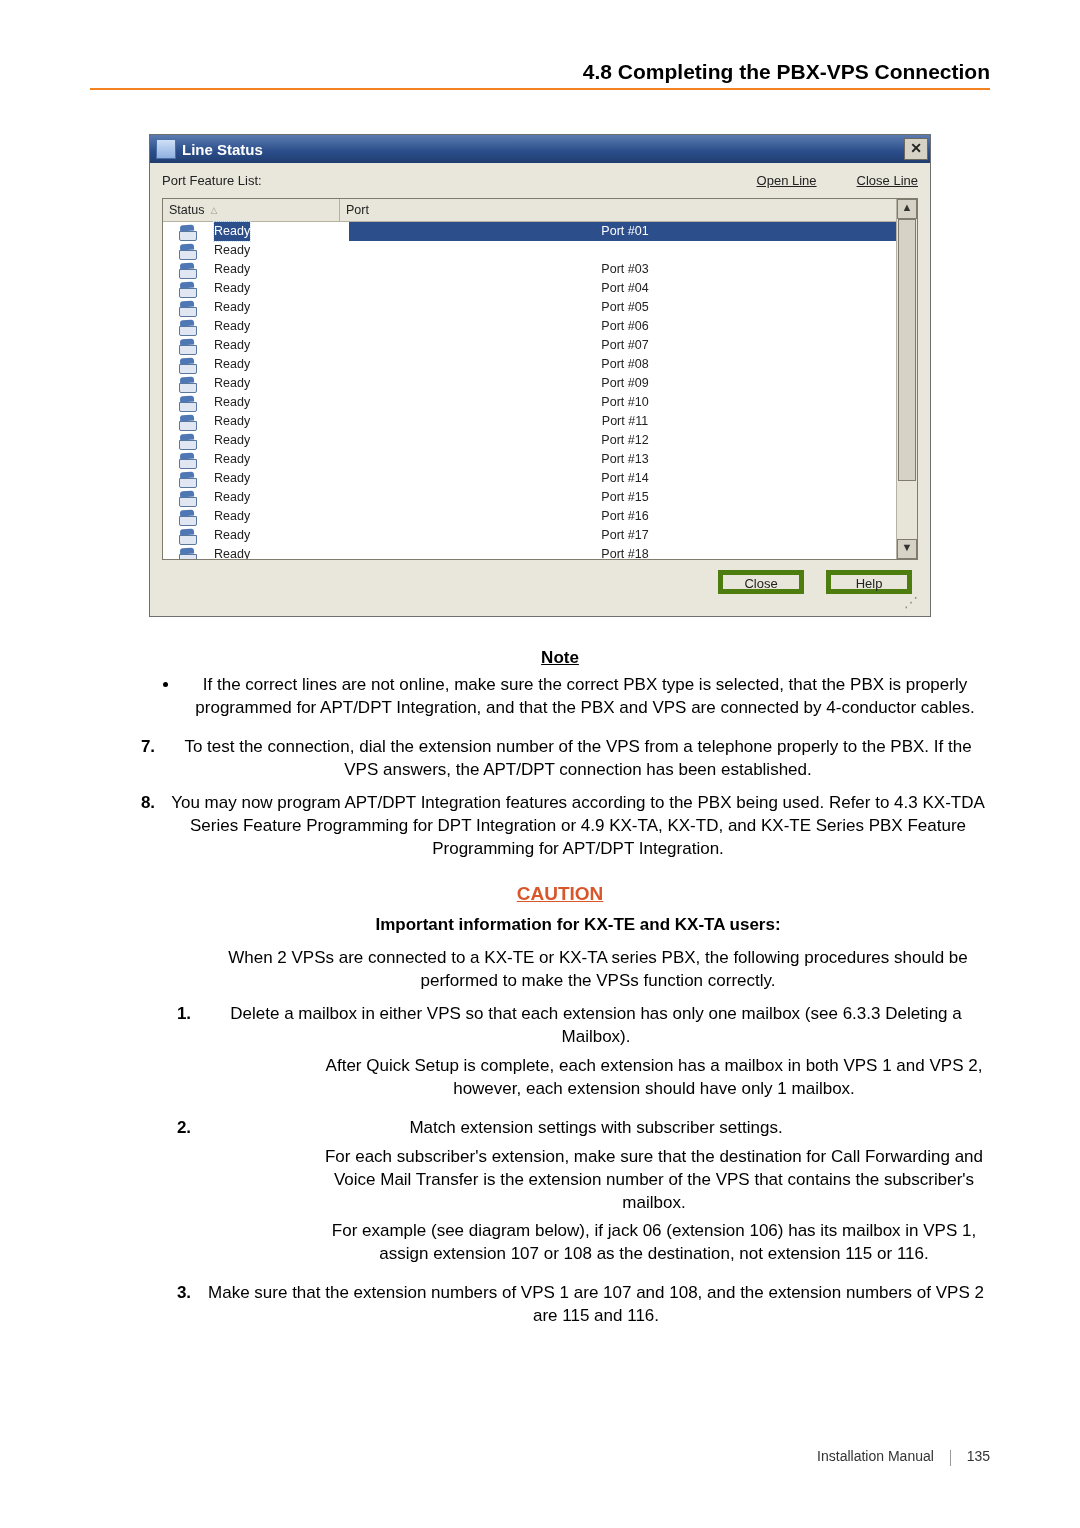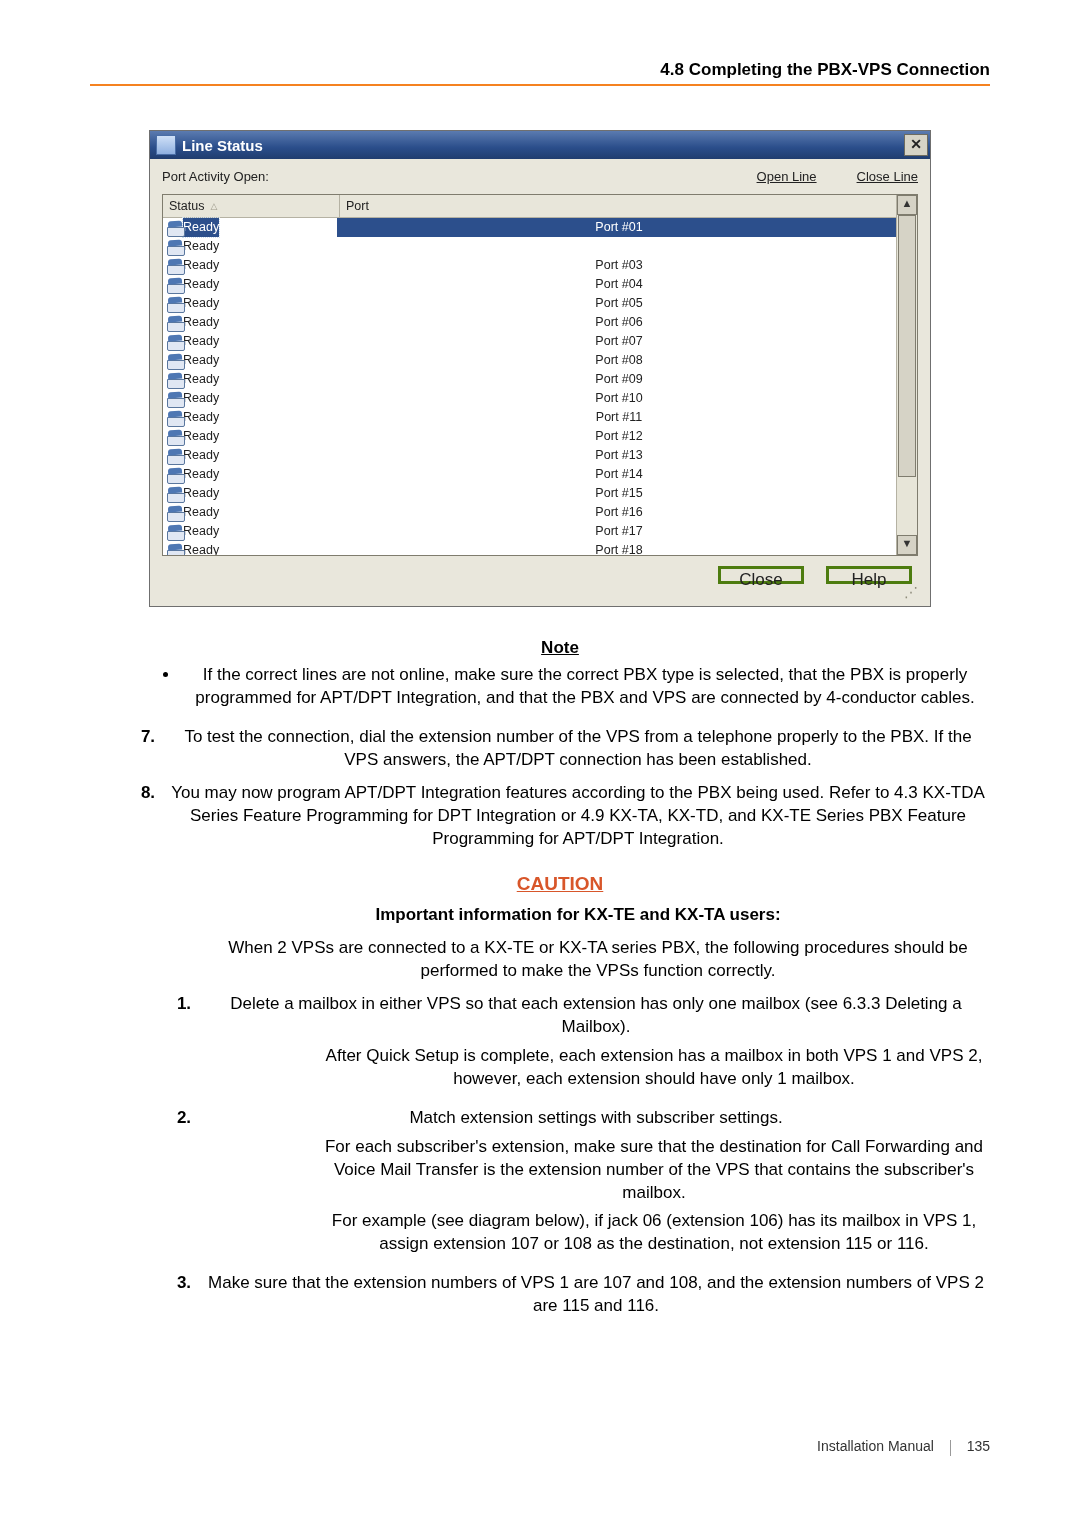--- a/index.html
+++ b/index.html
@@ -8,21 +8,21 @@
     font-family: Arial, Helvetica, sans-serif;
     background: #fff;
     color: #000;
     width: 1080px;
   }
   .page {
     padding: 60px 90px 40px 90px;
   }
   .header-section {
     text-align: right;
-    font-size: 17px;
+    font-size: 21px;
     font-weight: bold;
     padding-bottom: 6px;
     margin-bottom: 38px;
   }
   .orange-rule {
     height: 2px;
     background: #f58220;
     width: 100%;
     margin-top: 4px;
   }
@@ -102,21 +102,21 @@
   .hcell.status { flex: 0 0 170px; }
   .hcell.port { flex: 1; }
   .sortglyph { font-size: 9px; color: #9e9b8c; margin-left: 6px; }
   .row {
     display: flex;
     font-size: 12.5px;
     color: #222;
     height: 19px;
     line-height: 19px;
   }
-  .row .c1 { flex: 0 0 170px; display:flex; align-items:center; padding-left:4px; gap:0; }
+  .row .c1 { flex: 0 0 170px; display:flex; align-items:center; padding-left:16px; gap:19px; }
   .row .c2 { flex: 1; padding-left: 4px; text-align: center; }
   .row.selected .c1 span.txt,
   .row.selected .c2 { background: #2c4f8c; color: #fff; }
   .row.selected .c1 span.txt { outline: 1px dotted #cde; }
   .phone-ico {
     width: 16px; height: 14px;
     display: inline-block;
     position: relative;
   }
   .phone-ico::before{
@@ -161,24 +161,24 @@
     border: 1px solid #7f7c6e;
   }
   .btnrow {
     display: flex;
     justify-content: flex-end;
     gap: 22px;
     padding: 10px 6px 4px 0;
   }
   .btn {
     min-width: 86px;
-    height: 18px;
+    height: 24px;
     background: #e8e6da;
-    border: 3px solid #4d7c0f;
-    font-size: 17px;
+    border: 5px solid #4d7c0f;
+    font-size: 13px;
     color: #222;
   }
   .resize-grip {
     text-align: right;
     font-size: 14px;
     color: #8e8b7b;
     line-height: 8px;
     padding-right: 2px;
     letter-spacing: -2px;
   }
@@ -234,21 +234,21 @@
   </div>
 
   <div class="dialog">
     <div class="titlebar">
       <span class="ticon"></span>
       <span class="title-text">Line Status</span>
       <span class="winbtn">✕</span>
     </div>
     <div class="dlg-body">
       <div class="topline">
-        <span class="label">Port Activity Open:</span>
+        <span class="label">Port Feature List:</span>
         <span class="linkish">Open Line</span>
         <span class="linkish">Close Line</span>
       </div>
 
       <div class="list-wrap">
         <div class="list-scroller">
           <div class="list-header">
             <div class="hcell status">
               <span>Status</span>
               <span class="sortglyph">△</span>

